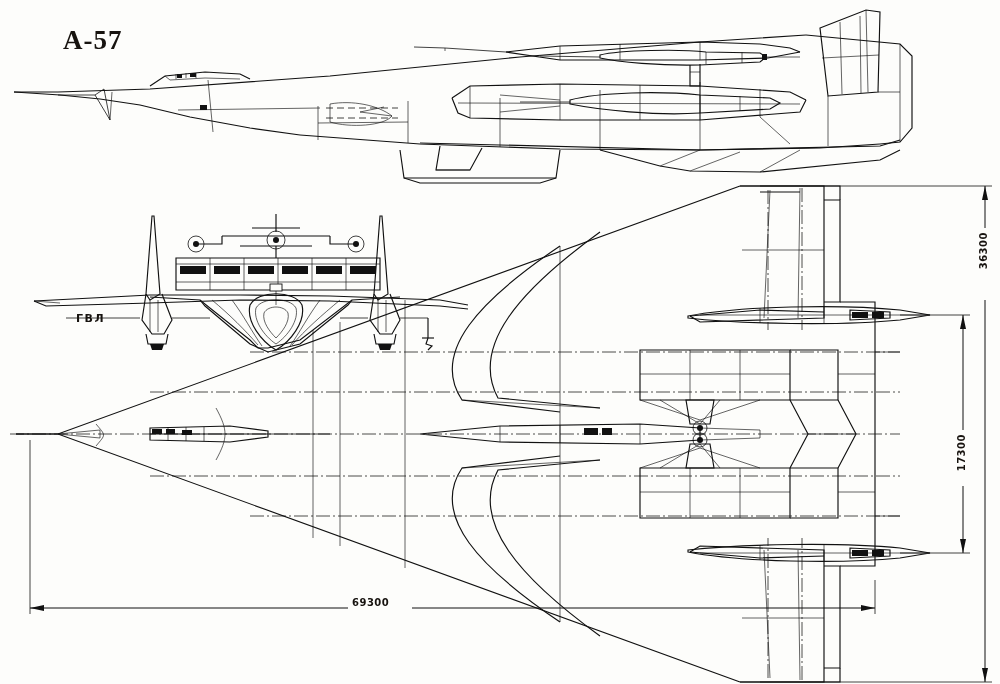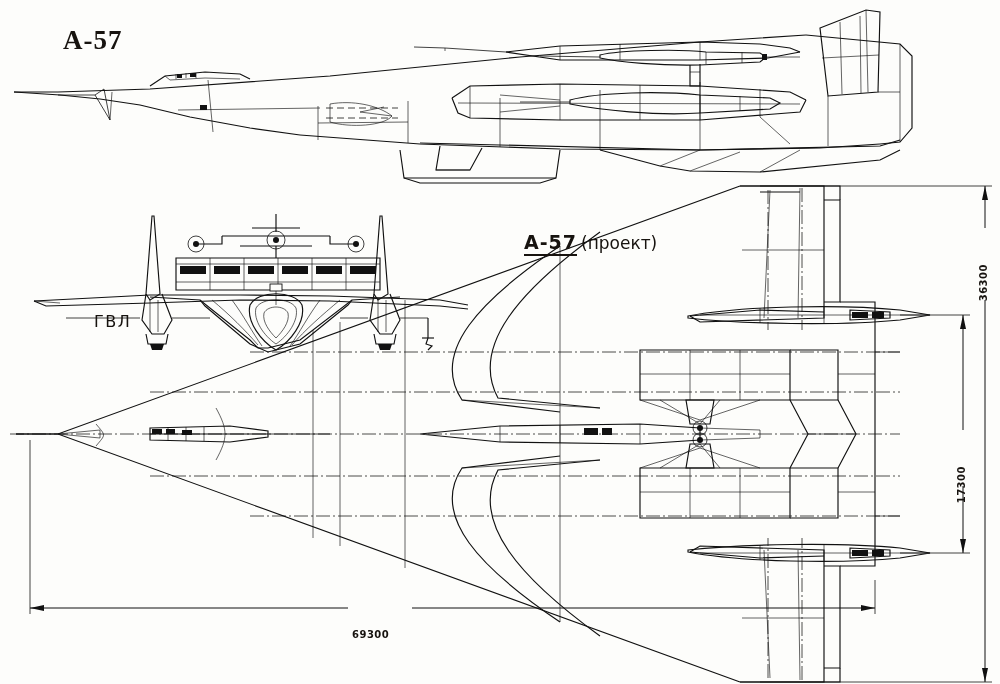--- a/index.html
+++ b/index.html
@@ -18,27 +18,27 @@
     font-size:27px;font-weight:700;letter-spacing:1px;color:#17130f;
   }
   #title-proekt{
     left:524px;top:222px;font-family:"DejaVu Sans",sans-serif;
     font-size:19px;color:#17130f;
   }
   #title-proekt .bold{font-weight:700;letter-spacing:1px;border-bottom:2px solid #17130f;padding-bottom:1px;}
   #title-proekt .paren{font-weight:400;font-size:17px;margin-left:4px;}
 
   #gvl-label{
-    left:94px;top:303px;font-family:"DejaVu Sans",sans-serif;
-    font-size:16px;font-weight:400;letter-spacing:1.5px;color:#17130f;
+    left:76px;top:303px;font-family:"DejaVu Sans",sans-serif;
+    font-size:11px;font-weight:700;letter-spacing:1.5px;color:#17130f;
   }
 
   .dimtext{
     position:absolute;font-family:"DejaVu Sans",sans-serif;
-    font-size:10px;font-weight:700;letter-spacing:0.5px;color:#17130f;margin-top:32px;
+    font-size:10px;font-weight:700;letter-spacing:0.5px;color:#17130f;
   }
   #dim-len{left:352px;top:597px;}
   .vrot{writing-mode:vertical-rl;transform:rotate(180deg);}
 </style>
 </head>
 <body>
 
 <div id="sheet">
 
   <svg id="drawing" viewBox="0 0 1000 684">
@@ -337,23 +337,20 @@
       <path class="ext" d="M900,553 L970,553"></path>
       <path class="dim" d="M963,315 L963,430"></path>
       <path class="dim" d="M963,486 L963,553"></path>
       <path class="blk" d="M963,315 L960,329 L966,329 Z"></path>
       <path class="blk" d="M963,553 L960,539 L966,539 Z"></path>
     </g>
   </svg>
 
   <div class="lbl" id="title-a57">А-57</div>
 
-  <div class="lbl" id="title-proekt">
-    <span class="bold">А-57</span><span class="paren">(проект)</span>
-  </div>
 
   <div class="lbl" id="gvl-label">ГВЛ</div>
 
   <div class="dimtext" id="dim-len">69300</div>
 
   <div class="dimtext vrot" style="left:978px;top:232px;">36300</div>
 
   <div class="dimtext vrot" style="left:956px;top:434px;">17300</div>
 
 </div>

